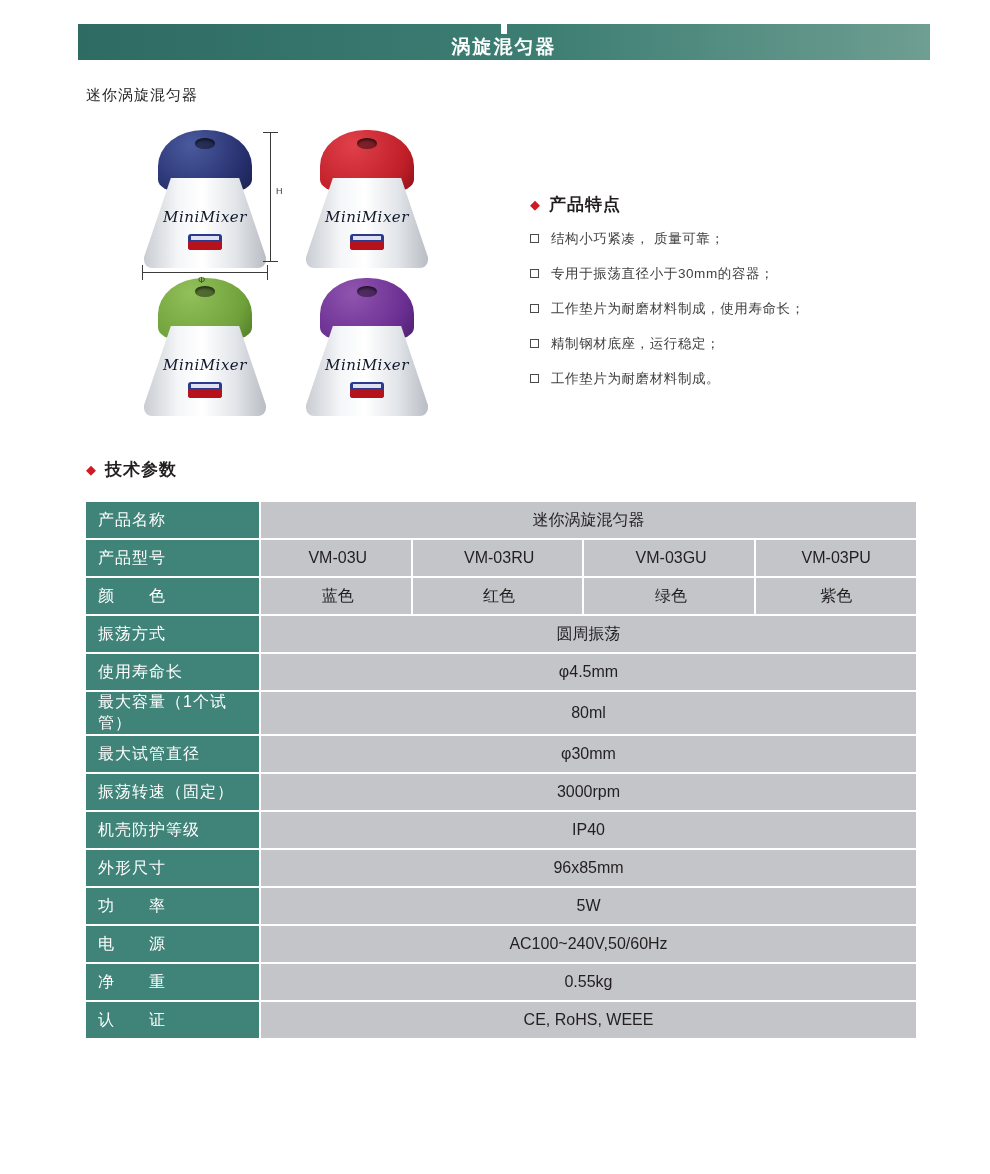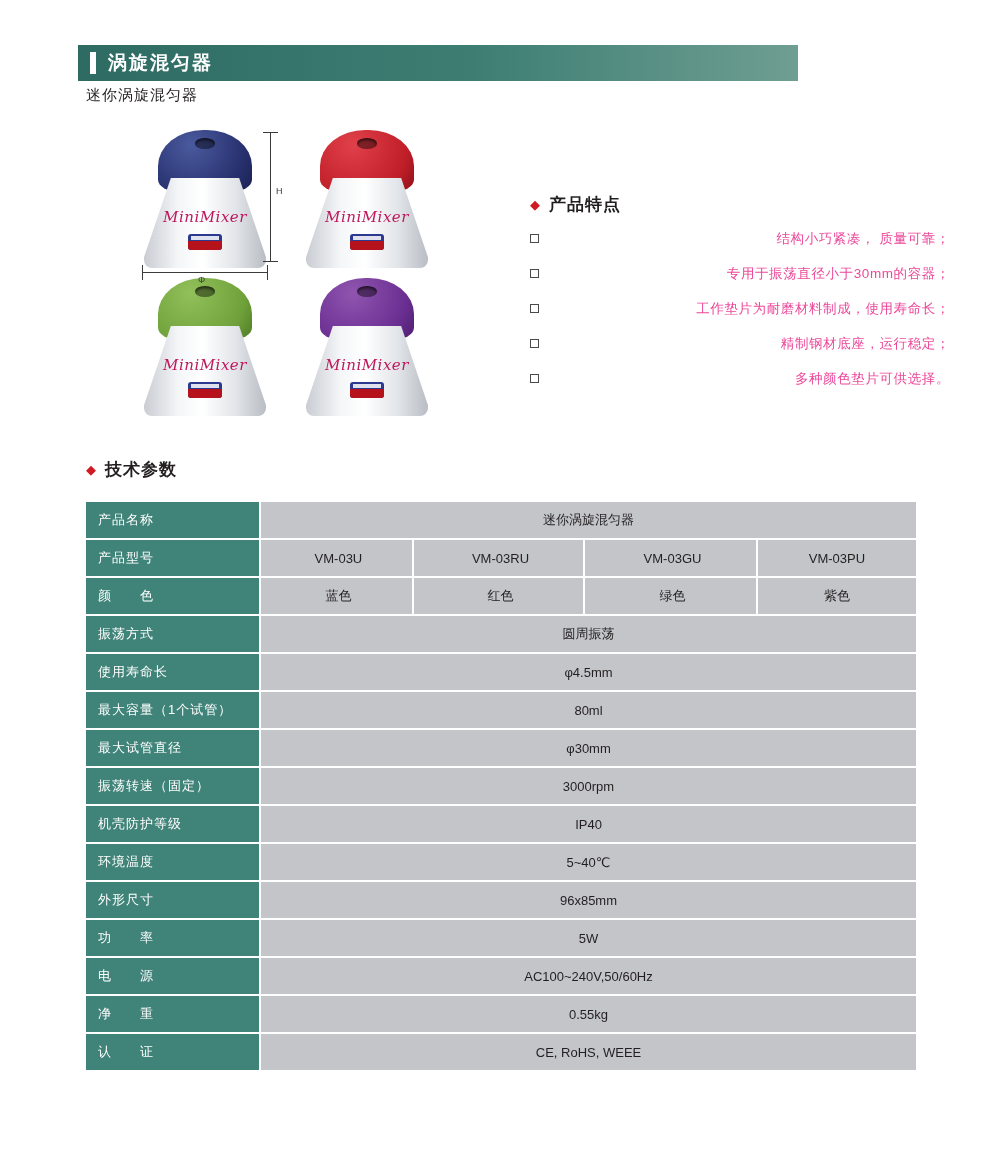--- a/index.html
+++ b/index.html
@@ -11,26 +11,27 @@
     font-family: "Liberation Sans", "DejaVu Sans", sans-serif;
     color: #231f20;
     position: relative;
     overflow: hidden;
   }
 
   
   .header-band {
     position: absolute;
     left: 78px;
-    top: 45px;
-    width: 720px;
+    top: 24px;
+    width: 852px;
     height: 36px;
     background: linear-gradient(to right, #2e6b63 0%, #3d7e73 55%, #6f9e92 100%);
     display: flex;
     align-items: center;
+    flex-direction: column;
   }
   .header-accent {
     width: 6px;
     height: 22px;
     background: #ffffff;
     margin-left: 12px;
     margin-right: 12px;
   }
   .header-title {
     color: #ffffff;
@@ -94,21 +95,21 @@
   }
   .mixer .brand {
     position: absolute;
     left: 0;
     top: 78px;
     width: 130px;
     text-align: center;
     font-family: "DejaVu Serif", serif;
     font-style: italic;
     font-size: 15px;
-    color: #be185d;
+    color: #0f172a;
     letter-spacing: 0.5px;
   }
   .mixer .logo {
     position: absolute;
     left: 50%;
     top: 104px;
     margin-left: -17px;
     width: 34px;
     height: 16px;
     background: #2b3a8f;
@@ -202,24 +203,23 @@
     margin-right: 8px;
     line-height: 1;
   }
   .feature-list {
     margin-top: 14px;
   }
   .feature-item {
     display: flex;
     align-items: flex-start;
     font-size: 13.5px;
-    color: #ec4899;
+    color: #404040;
     margin-bottom: 17px;
     letter-spacing: 0.6px;
-    justify-content: space-between;
   }
   .square {
     display: inline-block;
     width: 9px;
     height: 9px;
     border: 1px solid #4a4a4a;
     margin-right: 12px;
     margin-top: 4px;
     flex: 0 0 auto;
   }
@@ -232,21 +232,21 @@
   }
 
   
   .spec-table {
     position: absolute;
     left: 86px;
     top: 500px;
     width: 830px;
     border-collapse: separate;
     border-spacing: 0 2px;
-    font-size: 13px;
+    font-size: 16px;
   }
   .spec-table td {
     height: 36px;
     padding: 0 12px;
     vertical-align: middle;
   }
   .label-cell {
     width: 175px;
     background: #3f8379;
     color: #ffffff;
@@ -327,21 +327,21 @@
     <div class="feature-item">
       <span class="square"></span>
       <span>工作垫片为耐磨材料制成，使用寿命长；</span>
     </div>
     <div class="feature-item">
       <span class="square"></span>
       <span>精制钢材底座，运行稳定；</span>
     </div>
     <div class="feature-item">
       <span class="square"></span>
-      <span>多种颜色垫片可供选择。</span>
+      <span>工作垫片为耐磨材料制成。</span>
     </div>
   </div>
 </div>
 
 <div class="section-heading specs-heading">
   <span class="diamond">◆</span>
   <span>技术参数</span>
 </div>
 
 <table class="spec-table">
@@ -392,24 +392,20 @@
       <td class="label-cell">振荡转速（固定）</td>
       <td class="value-cell last" colspan="4">3000rpm</td>
     </tr>
 
     <tr>
       <td class="label-cell">机壳防护等级</td>
       <td class="value-cell last" colspan="4">IP40</td>
     </tr>
 
 
-    <tr>
-      <td class="label-cell">环境温度</td>
-      <td class="value-cell last" colspan="4">5~40℃</td>
-    </tr>
 
     <tr>
       <td class="label-cell">外形尺寸</td>
       <td class="value-cell last" colspan="4">96x85mm</td>
     </tr>
 
     <tr>
       <td class="label-cell">功　　率</td>
       <td class="value-cell last" colspan="4">5W</td>
     </tr>

